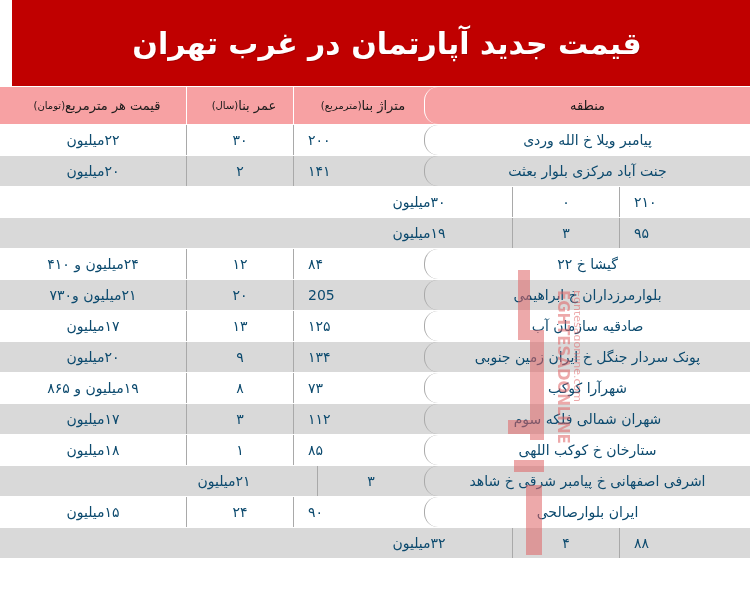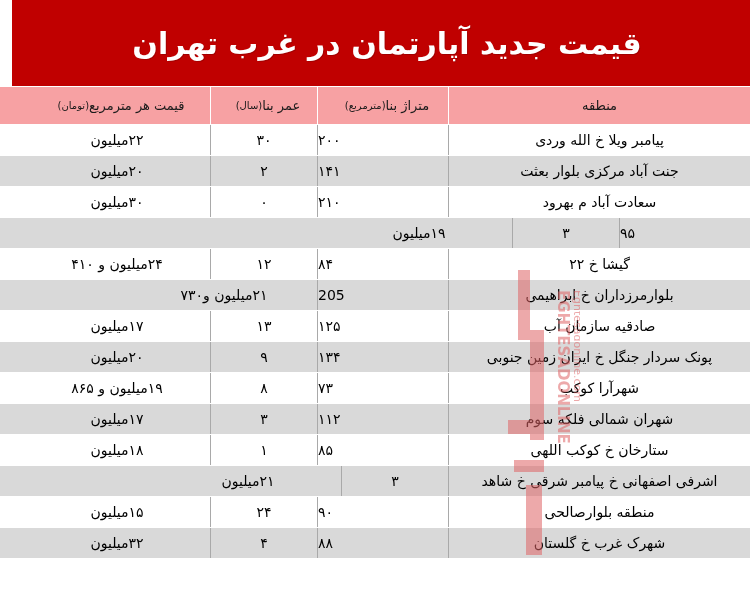--- a/index.html
+++ b/index.html
@@ -18,26 +18,26 @@
     .table {
       position: absolute; left: 0; top: 87px; width: 750px;
       direction: rtl;
     }
     .row { display: flex; flex-direction: row; height: 31px; border-bottom: 1px solid #ffffff; }
     .row.header { height: 38px; background: #f7a1a3; border-bottom: 1px solid #ffffff; }
     .row.odd { background: #ffffff; }
     .row.even { background: #d9d9d9; }
     .cell {
       display: flex; align-items: center; justify-content: center;
-      font-size: 14px; color: #000000; white-space: nowrap; overflow: hidden;
+      font-size: 14px; color: #0c4a6e; white-space: nowrap; overflow: hidden;
       border-left: 1px solid #a9a9a9;
     }
     .row.header .cell { border-left: 1px solid #ffffff; font-size: 13px; color: #1a1a1a; }
-    .c-area  { width: 302px; }
-    .c-size  { width: 131px; justify-content: flex-end; }
+    .c-area  { width: 326px; border-radius: 14px; }
+    .c-size  { width: 131px; justify-content: flex-end; padding-left: 14px; }
     .c-age   { width: 107px; }
     .c-price { width: 186px; border-left: none !important; }
     .row.header .c-size { justify-content: center; padding-left: 0; }
     .sub { font-size: 10px; padding-left: 8px; }
     .watermark {
       position: absolute; left: 500px; top: 270px; width: 80px; height: 300px;
       pointer-events: none; opacity: 0.55;
     }
   </style>
 </head>
@@ -72,39 +72,39 @@
         <div class="cell c-age">۳۰</div>
         <div class="cell c-price">۲۲میلیون</div>
       </div>
       <div class="row even">
         <div class="cell c-area">جنت آباد مرکزی بلوار بعثت</div>
         <div class="cell c-size">۱۴۱</div>
         <div class="cell c-age">۲</div>
         <div class="cell c-price">۲۰میلیون</div>
       </div>
       <div class="row odd">
-        <div class="cell c-area">سعادت آباد م بهرود</div>
         <div class="cell c-size">۲۱۰</div>
         <div class="cell c-age">۰</div>
         <div class="cell c-price">۳۰میلیون</div>
       </div>
       <div class="row even">
         <div class="cell c-size">۹۵</div>
         <div class="cell c-age">۳</div>
         <div class="cell c-price">۱۹میلیون</div>
       </div>
       <div class="row odd">
         <div class="cell c-area">گیشا خ ۲۲</div>
         <div class="cell c-size">۸۴</div>
         <div class="cell c-age">۱۲</div>
         <div class="cell c-price">۲۴میلیون و ۴۱۰</div>
       </div>
       <div class="row even">
         <div class="cell c-area">بلوارمرزداران خ ابراهیمی</div>
         <div class="cell c-size">205</div>
+        <div class="cell c-age">۲۰</div>
         <div class="cell c-price">۲۱میلیون و۷۳۰</div>
       </div>
       <div class="row odd">
         <div class="cell c-area">صادقیه سازمان آب</div>
         <div class="cell c-size">۱۲۵</div>
         <div class="cell c-age">۱۳</div>
         <div class="cell c-price">۱۷میلیون</div>
       </div>
       <div class="row even">
         <div class="cell c-area">پونک سردار جنگل خ ایران زمین جنوبی</div>
@@ -129,27 +129,26 @@
         <div class="cell c-size">۸۵</div>
         <div class="cell c-age">۱</div>
         <div class="cell c-price">۱۸میلیون</div>
       </div>
       <div class="row even">
         <div class="cell c-area">اشرفی اصفهانی خ پیامبر شرقی خ شاهد</div>
         <div class="cell c-age">۳</div>
         <div class="cell c-price">۲۱میلیون</div>
       </div>
       <div class="row odd">
-        <div class="cell c-area">منطقه بلوارصالحی</div>
+        <div class="cell c-area">ایران بلوارصالحی</div>
         <div class="cell c-size">۹۰</div>
         <div class="cell c-age">۲۴</div>
         <div class="cell c-price">۱۵میلیون</div>
       </div>
       <div class="row even">
-        <div class="cell c-area">شهرک غرب خ گلستان</div>
         <div class="cell c-size">۸۸</div>
         <div class="cell c-age">۴</div>
         <div class="cell c-price">۳۲میلیون</div>
       </div>
     </div>
 </div>
 
 <svg class="watermark" viewBox="0 0 80 300">
   <rect x="18" y="0" width="12" height="70" fill="#e06466"></rect>
   <rect x="30" y="60" width="14" height="110" fill="#e06466"></rect>

